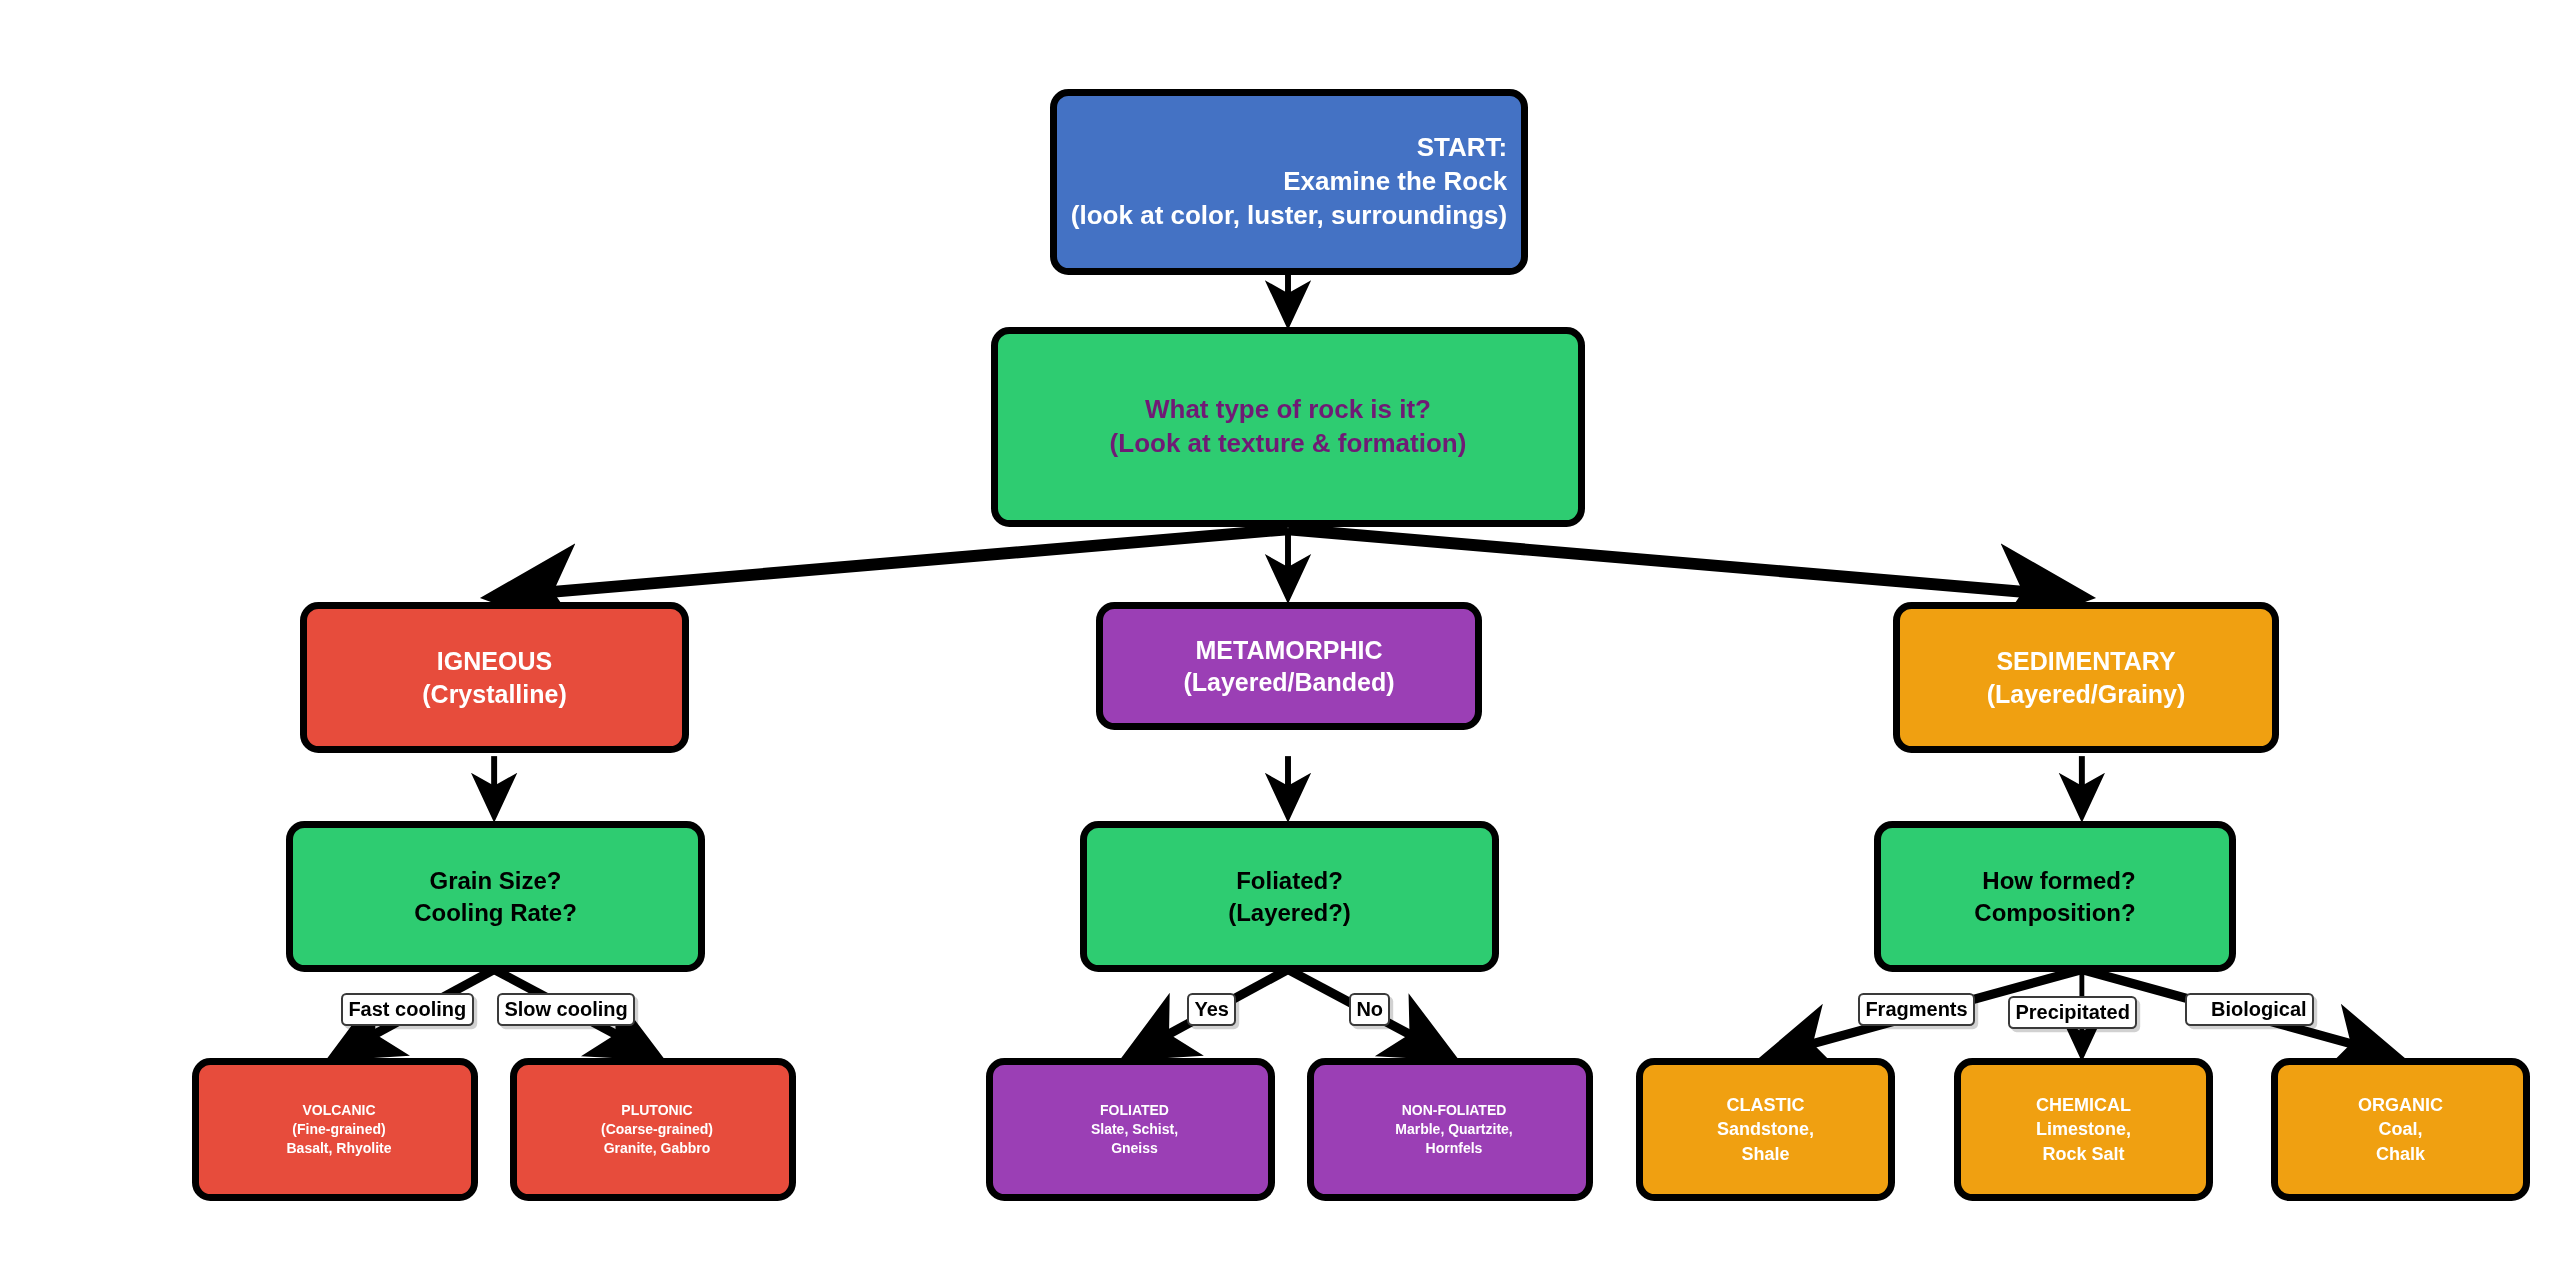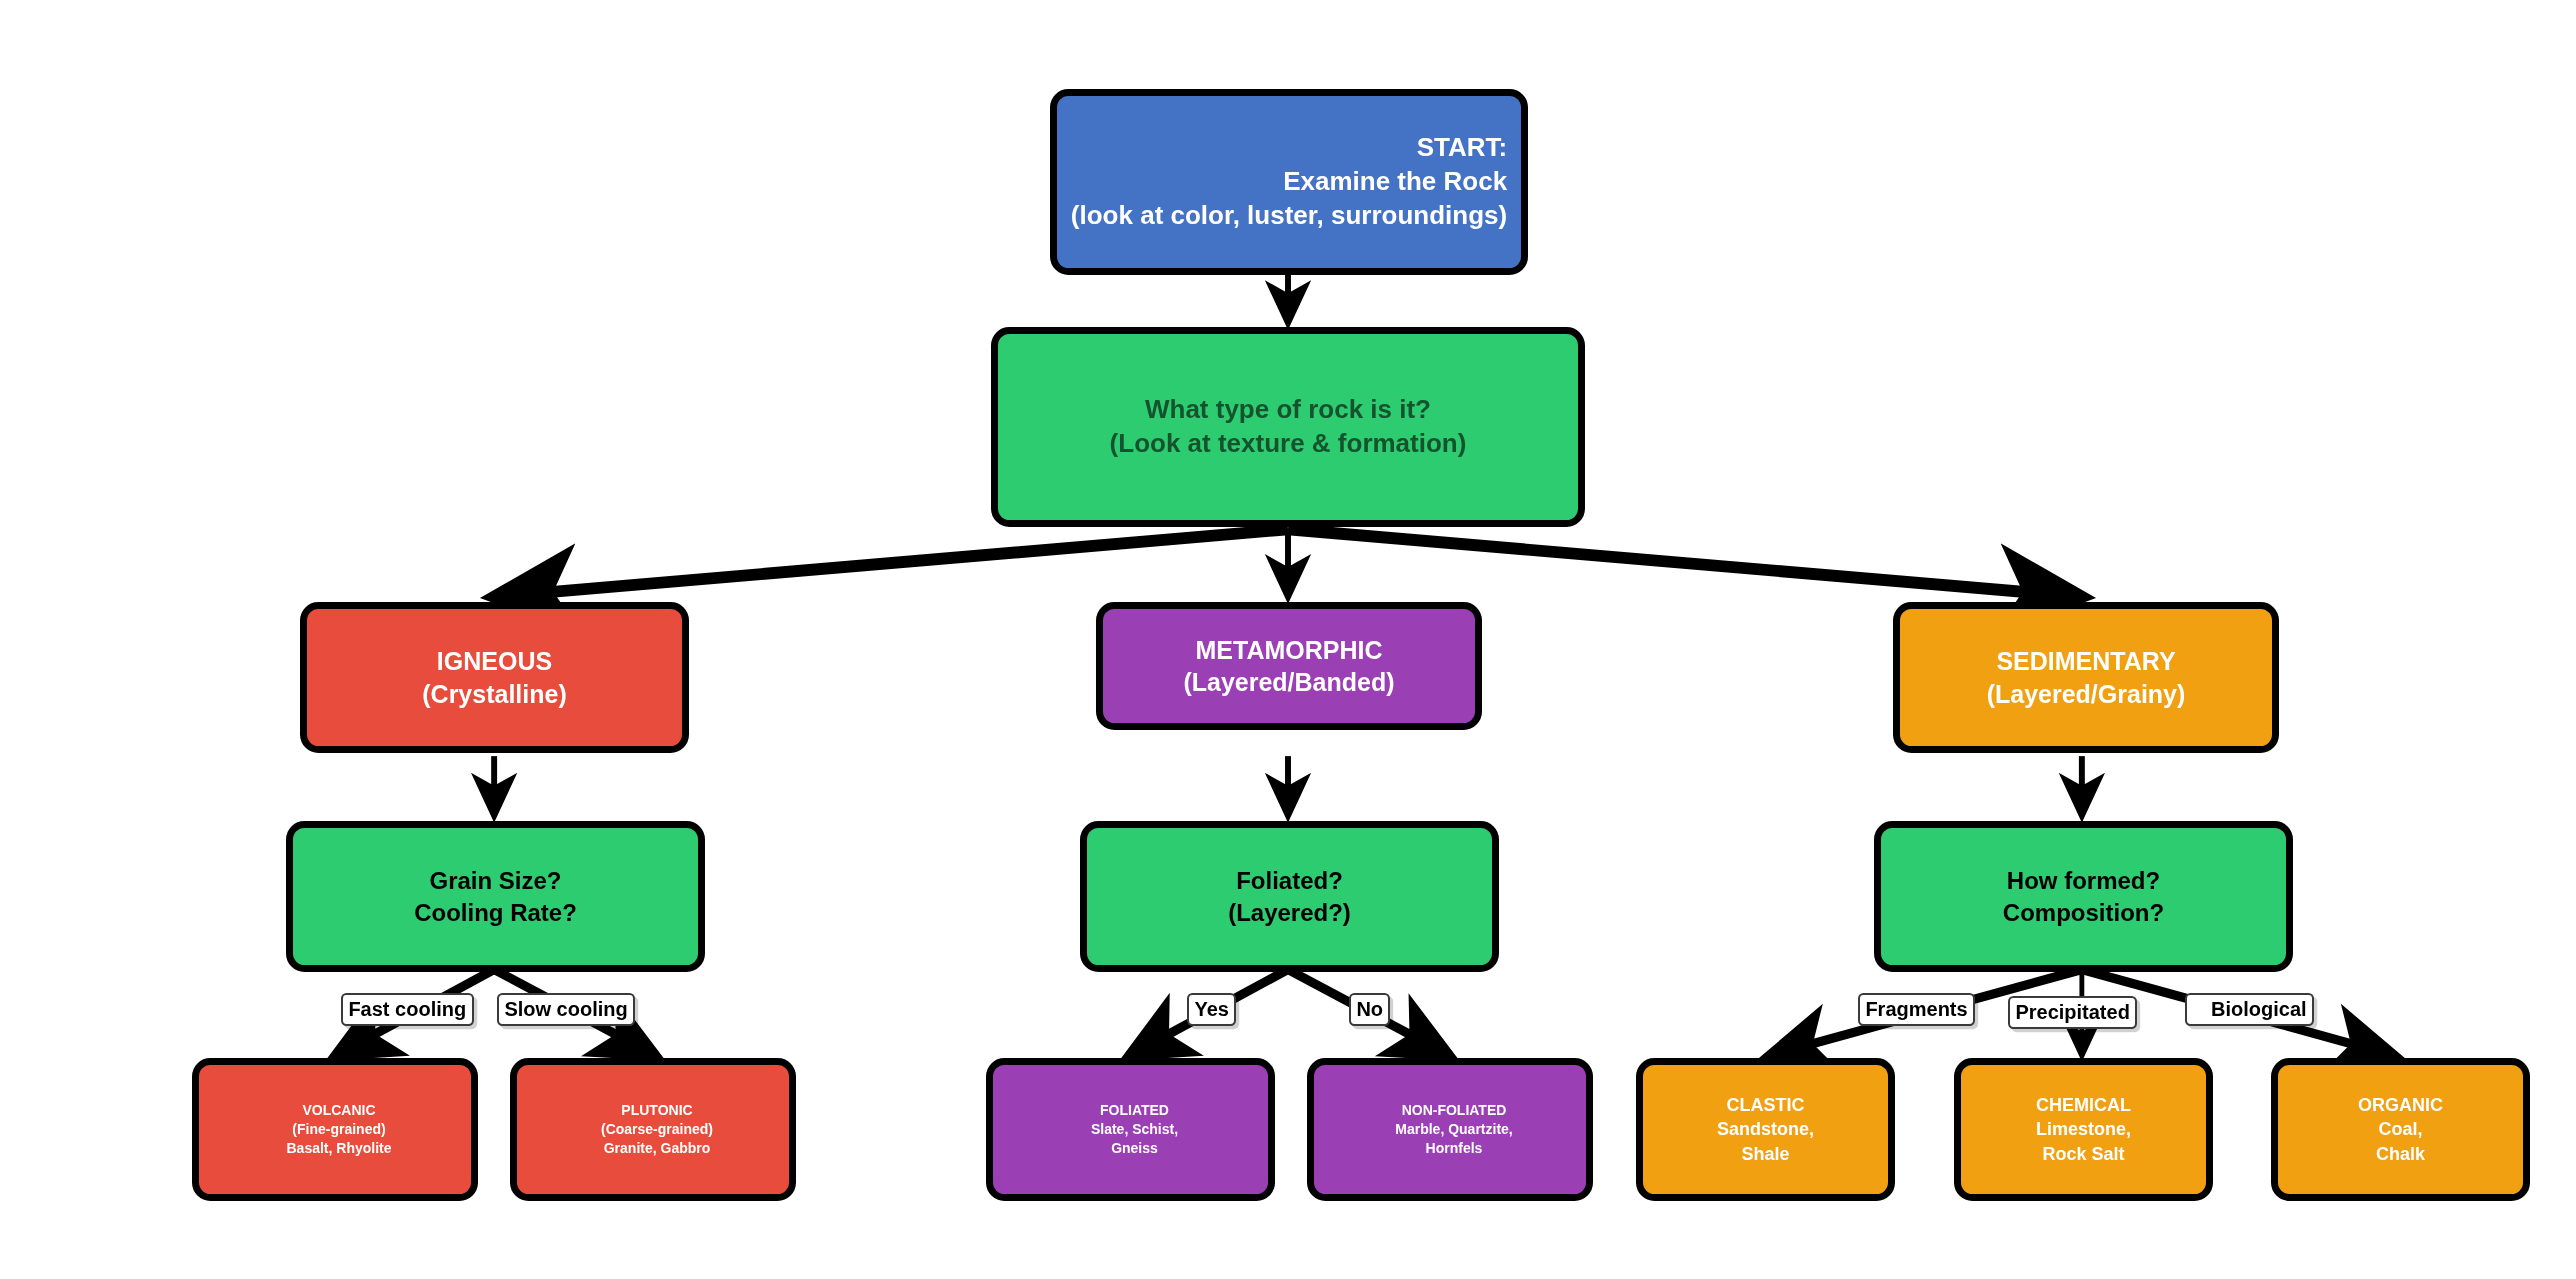--- a/index.html
+++ b/index.html
@@ -8,21 +8,21 @@
   #stage{position:relative;width:2576px;height:1280px;background:#fff;}
   #wires{position:absolute;left:0;top:0;width:2576px;height:1280px;}
 
   .node{position:absolute;box-sizing:border-box;
         border:7px solid #000000;border-radius:18.4px;
         display:flex;align-items:center;justify-content:center;
         text-align:center;line-height:1.30;font-weight:bold;}
   .node .txt{white-space:pre-line;padding:0 7.6px;}
 
   .n-start{background:#4472C4;color:#ffffff;font-size:26px;}
-  .n-decision{background:#2ECC71;color:#14532d;font-size:26px;}
+  .n-decision{background:#2ECC71;color:#701a75;font-size:26px;}
   .n-question{background:#2ECC71;color:#000000;font-size:24px;}
   .n-igneous{background:#E74C3C;color:#ffffff;font-size:25px;}
   .n-meta{background:#9B3FB5;color:#ffffff;font-size:25px;}
   .n-sed{background:#F0A011;color:#ffffff;font-size:25px;}
   .n-leaf{font-size:14px;line-height:1.34;padding-left:8px;}
   .n-leaf-sed{font-size:18px;line-height:1.34;}
 
   .elabel{position:absolute;box-sizing:border-box;
           background:#ffffff;border:2.2px solid #3a3a3a;border-radius:5.4px;
           color:#000000;font-weight:bold;font-size:20px;
@@ -94,21 +94,21 @@
   <div class="node n-sed" style="left:1893px;top:602px;width:386px;height:151px;">
     <span class="txt">SEDIMENTARY
 (Layered/Grainy)</span>
   </div>
 
   <div class="node n-question" style="left:1080px;top:821px;width:419px;height:151px;">
     <span class="txt">Foliated?
 (Layered?)</span>
   </div>
 
-  <div class="node n-question" style="left:1874px;top:821px;width:419px;height:151px;">
+  <div class="node n-question" style="left:1874px;top:821px;width:362px;height:151px;text-align:right;">
     <span class="txt">How formed?
 Composition?</span>
   </div>
 
   <div class="node n-igneous n-leaf" style="left:192px;top:1058px;width:286px;height:143px;">
     <span class="txt">VOLCANIC
 (Fine-grained)
 Basalt, Rhyolite</span>
   </div>
   <div class="node n-igneous n-leaf" style="left:510px;top:1058px;width:286px;height:143px;">

